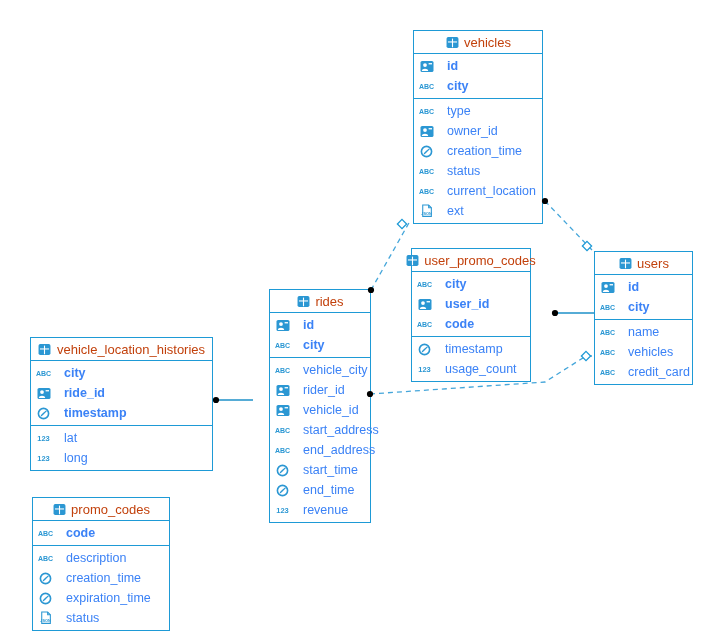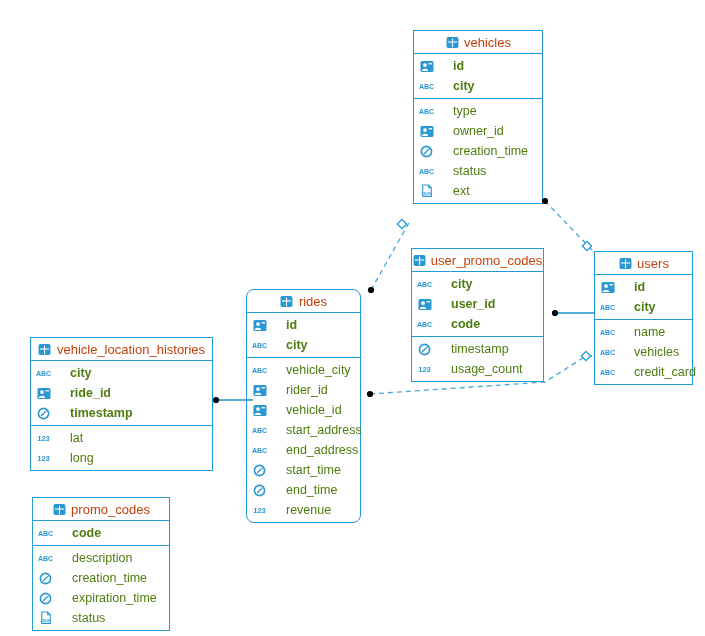--- a/index.html
+++ b/index.html
@@ -12,22 +12,22 @@
     z-index:2;box-sizing:border-box;
   }
   .tbl-header{
     height:22px;display:flex;align-items:center;justify-content:center;gap:5px;
     border-bottom:1.5px solid #1e9ad6;font-size:13px;color:#c2410c;padding:0 6px;
     white-space:nowrap;
   }
   .sec{padding:2px 0;}
   .sec.keys{border-bottom:1.5px solid #1e9ad6;}
   .row{
-    height:20px;display:flex;align-items:center;gap:19px;padding:0 5px;
-    font-size:12.5px;color:#4d7c0f;white-space:nowrap;
+    height:20px;display:flex;align-items:center;gap:13px;padding:0 5px;
+    font-size:12.5px;color:#3b82f6;white-space:nowrap;
   }
   .row.bold{font-weight:bold;}
   .cicon{width:15px;height:14px;flex:0 0 15px;display:flex;align-items:center;justify-content:center;}
   .hicon{width:14px;height:13px;display:flex;align-items:center;justify-content:center;}
   #connector-svg{position:absolute;left:0;top:0;z-index:3;pointer-events:none;}
   #connector-svg .hit{pointer-events:stroke;}
 </style>
 </head>
 <body>
 
@@ -98,31 +98,39 @@
           <div class="row">
             <span class="cicon">
               <svg width="15" height="10" viewBox="0 0 15 10">
                 <text x="7.5" y="8" text-anchor="middle" font-family="Liberation Sans,DejaVu Sans,sans-serif" font-size="7" font-weight="bold" fill="#2b97d3">ABC</text>
               </svg>
             </span>
             <span>status</span>
           </div>
           <div class="row">
             <span class="cicon">
+              <svg width="15" height="10" viewBox="0 0 15 10">
+                <text x="7.5" y="8" text-anchor="middle" font-family="Liberation Sans,DejaVu Sans,sans-serif" font-size="7" font-weight="bold" fill="#2b97d3">ABC</text>
+              </svg>
+            </span>
+            <span>current_location</span>
+          </div>
+          <div class="row">
+            <span class="cicon">
               <svg width="13" height="14" viewBox="0 0 12 13">
                 <path d="M2.5,1 h5.5 l2.5,2.5 v8 h-8 z" fill="#fff" stroke="#2b97d3" stroke-width="1"></path>
                 <path d="M8,1 v2.5 h2.5" fill="none" stroke="#2b97d3" stroke-width="1"></path>
                 <text x="6" y="10.2" text-anchor="middle" font-family="Liberation Sans,DejaVu Sans,sans-serif" font-size="3.6" font-weight="bold" fill="#2b97d3">JSON</text>
               </svg>
             </span>
             <span>ext</span>
           </div>
         </div>
       </div>
-      <div class="tbl" style="left: 411px; top: 248px; width: 133px;">
+      <div class="tbl" style="left: 411px; top: 248px; width: 120px;">
         <div class="tbl-header">
           <span class="hicon">
             <svg width="13" height="13" viewBox="0 0 12 12">
               <rect x="0.5" y="1" width="11" height="10" rx="1.6" fill="#2b97d3"></rect>
               <rect x="1.8" y="5" width="8.4" height="1" fill="#fff"></rect>
               <rect x="5.5" y="2.4" width="1" height="8" fill="#fff"></rect>
             </svg>
           </span>
           <span>user_promo_codes</span>
         </div>
@@ -228,21 +236,21 @@
           <div class="row">
             <span class="cicon">
               <svg width="15" height="10" viewBox="0 0 15 10">
                 <text x="7.5" y="8" text-anchor="middle" font-family="Liberation Sans,DejaVu Sans,sans-serif" font-size="7" font-weight="bold" fill="#2b97d3">ABC</text>
               </svg>
             </span>
             <span>credit_card</span>
           </div>
         </div>
       </div>
-      <div class="tbl" style="left: 246px; top: 289px; width: 115px; border-radius: 8px;">
+      <div class="tbl" style="left: 269px; top: 289px; width: 102px;">
         <div class="tbl-header">
           <span class="hicon">
             <svg width="13" height="13" viewBox="0 0 12 12">
               <rect x="0.5" y="1" width="11" height="10" rx="1.6" fill="#2b97d3"></rect>
               <rect x="1.8" y="5" width="8.4" height="1" fill="#fff"></rect>
               <rect x="5.5" y="2.4" width="1" height="8" fill="#fff"></rect>
             </svg>
           </span>
           <span>rides</span>
         </div>

